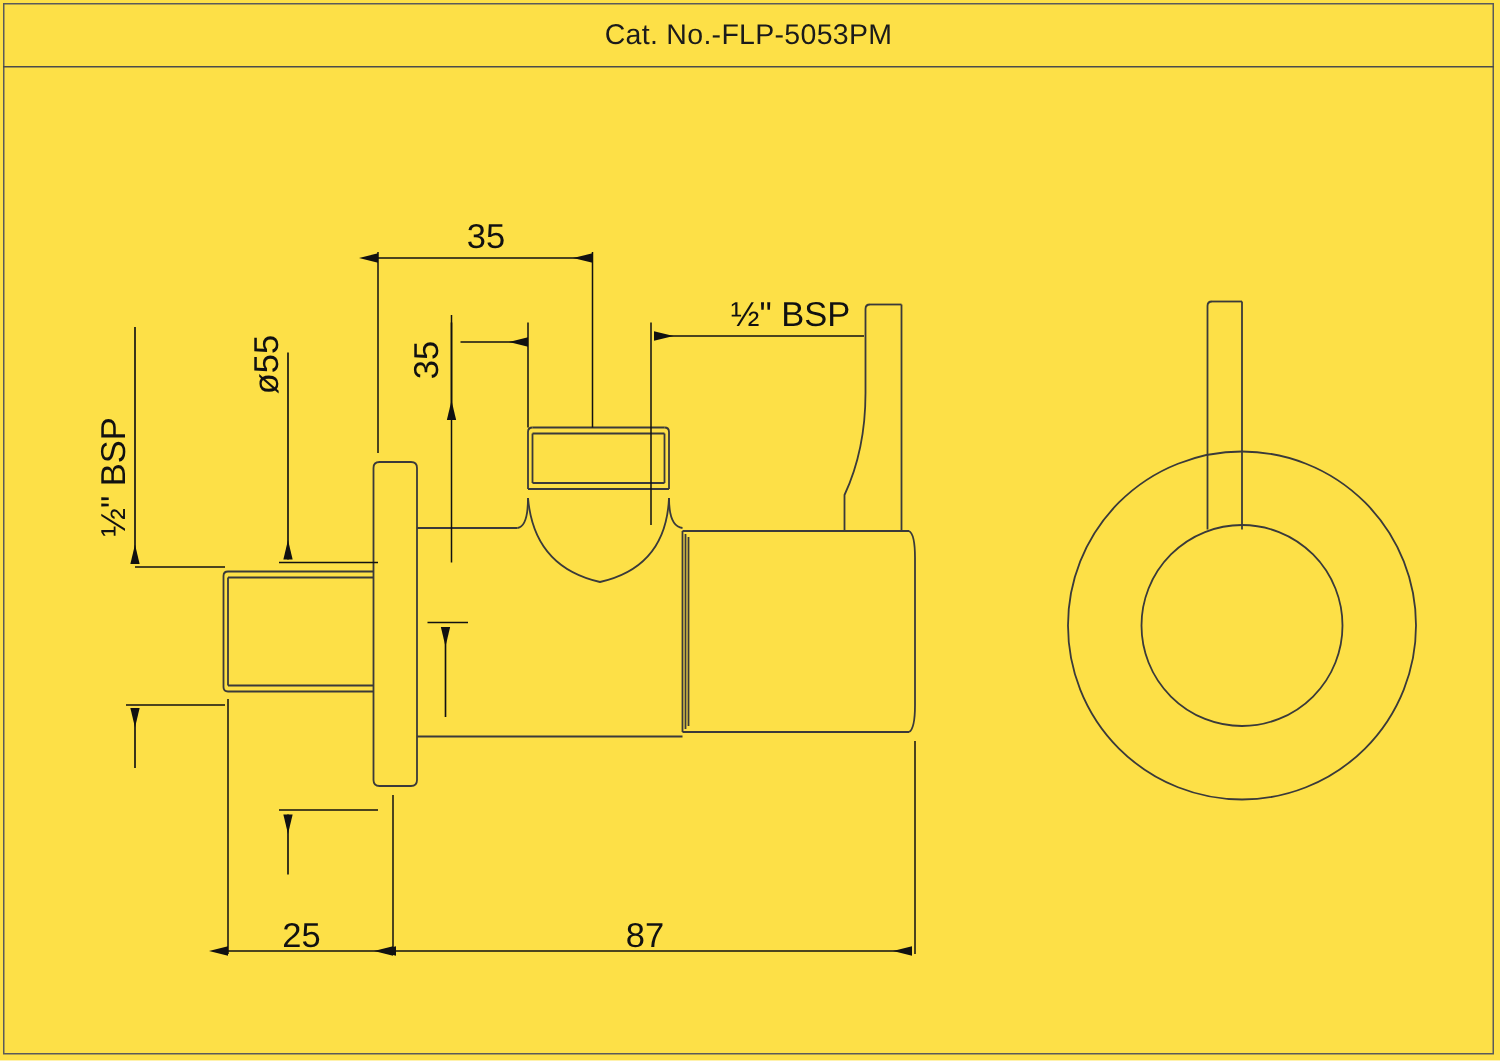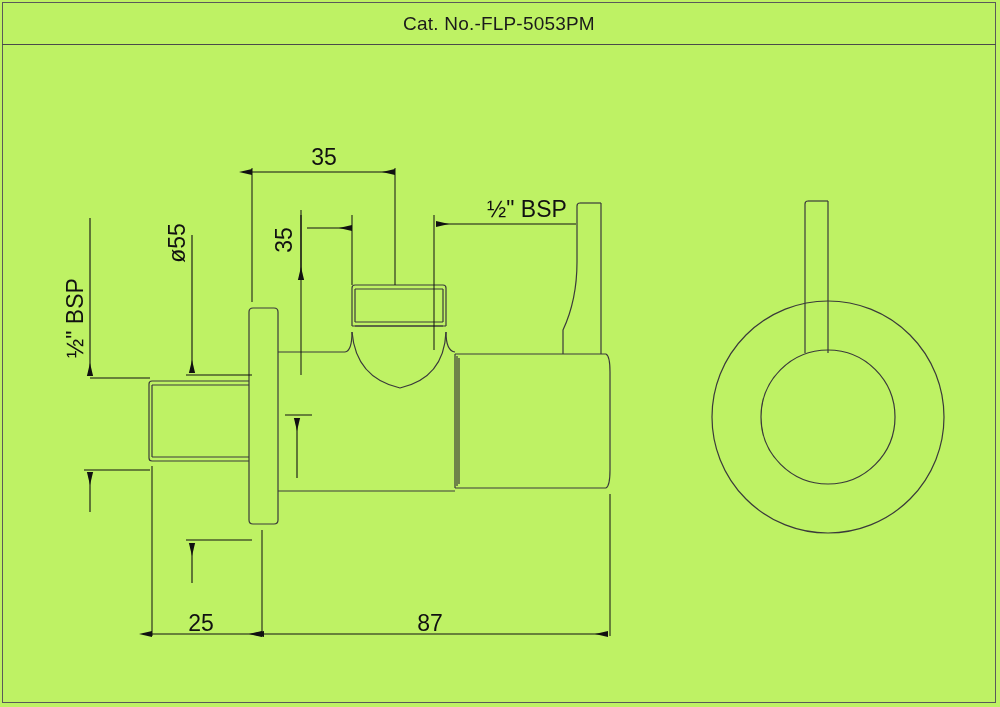--- a/index.html
+++ b/index.html
@@ -8,21 +8,21 @@
     padding: 0;
     background: #ffffff;
   }
   body {
     font-family: "Liberation Sans", sans-serif;
   }
   #sheet {
     position: relative;
     width: 1000px;
     height: 707px;
-    background: #bef264;
+    background: #fde047;
     overflow: hidden;
   }
   #sheet-border {
     position: absolute;
     left: 2px;
     top: 2px;
     width: 994px;
     height: 701px;
     border: 1.5px solid #5a5a5a;
     box-sizing: border-box;

